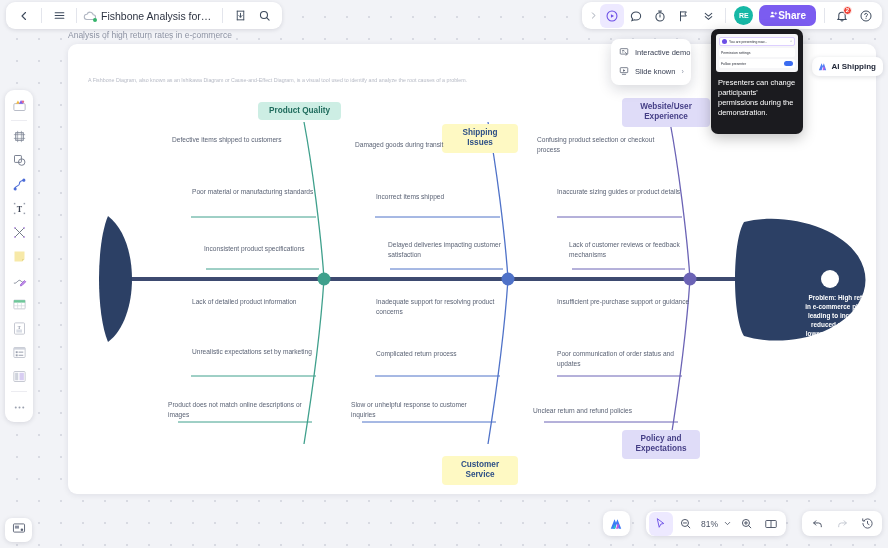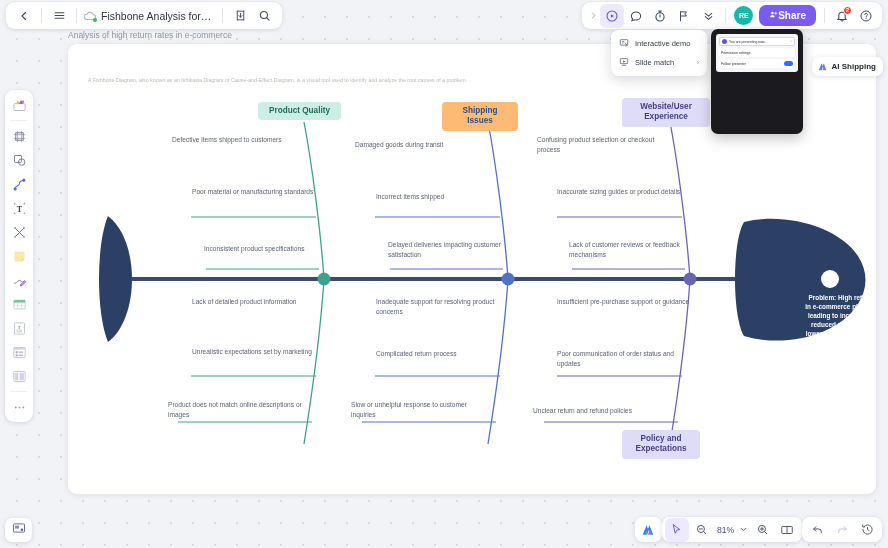--- a/index.html
+++ b/index.html
@@ -67,21 +67,21 @@
   .bell-wrap{ position:relative; }
   .bell-badge{
     position:absolute; right:2px; top:2px; min-width:9px; height:9px;
     border-radius:5px; background:#f04438; color:#fff; font-size:6px;
     display:flex; align-items:center; justify-content:center;
     border:1.2px solid #fff; padding:0 1px; font-weight:700;
   }
 
   
   #present-menu{
-    position:absolute; left:611px; top:30px; width:96px;
+    position:absolute; left:611px; top:39px; width:80px;
     background:#fff; border-radius:8px; padding:4px 3px;
     box-shadow:0 4px 14px rgba(20,25,50,.17); z-index:55;
   }
   .pm-item{
     display:flex; align-items:center; gap:6px; height:19px;
     padding:0 5px; border-radius:5px; font-size:7.5px; color:#3a4154;
     white-space:nowrap;
   }
   .pm-item .chev{ margin-left:auto; color:#8e95a6; font-size:7px; }
 
@@ -155,42 +155,42 @@
   }
 
   #fish{ position:absolute; left:0; top:0; width:808px; height:450px; }
 
   .cat-label{
     position:absolute; border-radius:4px; text-align:center;
     font-size:8.2px; line-height:1.25; font-weight:600;
     padding:4px 7px; color:#2c3550; white-space:pre-line;
   }
   .cat-teal{ background:#cdeee4; color:#1f6b5c; }
-  .cat-blue{ background:#fdba74; color:#2d4f86; }
+  .cat-blue{ background:#fef9c3; color:#2d4f86;margin-top:22px; }
   .cat-purp{ background:#dfdcf8; color:#453f86; }
 
   .cause{
     position:absolute; font-size:6.6px; line-height:1.45; color:#5b6375;
     width:135px;
   }
 
   #head-text{
     position:absolute; left:737px; top:250px; width:88px; text-align:center;
     color:#fff; font-size:6.4px; font-weight:700; line-height:1.4;
   }
 
   
   #bottom-left{
     position:absolute; left:5px; bottom:6px; width:27px; height:24px;
     background:#fff; border-radius:7px; box-shadow:0 1px 5px rgba(20,25,50,.13);
     display:flex;align-items:center;justify-content:center; z-index:35;
   }
   #bottom-right{
-    position:absolute; right:6px; bottom:6px; height:25px; display:flex;
-    align-items:center; gap:0; z-index:35;
+    position:absolute; right:6px; bottom:12px; height:25px; display:flex;
+    align-items:center; gap:16px; z-index:35;
   }
   .bgroup{
     background:#fff; border-radius:8px; box-shadow:0 1px 5px rgba(20,25,50,.13);
     height:25px; display:flex; align-items:center; padding:0 3px; gap:1px;
   }
   #zoom-val{ font-size:8.5px; color:#4a5264; padding:0 2px; }
   .btn-ai{ width:21px;height:21px;display:flex;align-items:center;justify-content:center;}
   .sel-active{ background:#ede9ff; color:#6b4ee6; }
   .dim{ color:#c3c7d1; }
 </style>
@@ -242,20 +242,21 @@
     <line x1="294" y1="378" x2="428" y2="378" stroke="#4f72c8" stroke-width="1"></line>
 
     <line x1="489" y1="332" x2="614" y2="332" stroke="#6b63b5" stroke-width="1"></line>
     <line x1="476" y1="378" x2="610" y2="378" stroke="#6b63b5" stroke-width="1"></line>
   </svg>
 
   <div class="cat-label cat-teal" style="left:190px;top:58px;width:83px;">Product Quality</div>
   <div class="cat-label cat-blue" style="left:374px;top:58px;width:76px;">Shipping Issues</div>
   <div class="cat-label cat-purp" style="left:554px;top:54px;width:88px;">Website/User Experience</div>
 
+  <div class="cat-label cat-blue" style="left:374px;top:390px;width:76px;">Customer Service</div>
   <div class="cat-label cat-purp" style="left:554px;top:386px;width:78px;">Policy and Expectations</div>
 
   <div class="cause" style="left:104px;top:91px;">Defective items shipped to customers</div>
   <div class="cause" style="left:124px;top:143px;">Poor material or manufacturing standards</div>
   <div class="cause" style="left:136px;top:200px;width:150px;">Inconsistent product specifications</div>
 
   <div class="cause" style="left:287px;top:96px;width:150px;">Damaged goods during transit</div>
   <div class="cause" style="left:308px;top:148px;">Incorrect items shipped</div>
   <div class="cause" style="left:320px;top:196px;">Delayed deliveries impacting customer satisfaction</div>
 
@@ -493,40 +494,41 @@
     <span>Interactive demo</span>
   </div>
   <div class="pm-item">
     <span>
       <svg width="10" height="10" viewBox="0 0 24 24" fill="none" stroke="#4a5264" stroke-width="1.7">
           <rect x="3" y="4" width="18" height="12" rx="1.5"></rect>
           <path d="M10 8l5 3-5 3z" fill="#4a5264" stroke="none"></path>
           <path d="M8 20h8" stroke-linecap="round"></path>
         </svg>
     </span>
-    <span>Slide match</span>
+    <span>Slide known</span>
     <span class="chev">›</span>
   </div>
 </div>
 
 <div id="tour-card">
   <div id="tour-img">
     <div class="mini-row hdr">
       <span class="mini-dot"></span>
       <span>You are presenting now...</span>
       <span class="mini-caret">^</span>
     </div>
     <div class="mini-row">
       <span>Permission settings</span>
     </div>
     <div class="mini-row">
       <span>Follow presenter</span>
       <span class="mini-toggle"></span>
     </div>
   </div>
+  <div id="tour-text">Presenters can change participants' permissions during the demonstration.</div>
 </div>
 
 <div id="ai-assistant">
   <span class="ai-logo">
     <svg width="11" height="11" viewBox="0 0 24 24">
         <path d="M4 20L10 5l2.5 6L15 5l5 15h-4l-3-8-3 8z" fill="#4f7ff5"></path>
         <path d="M12 20l3-9 2 4-2 5z" fill="#c256e0"></path>
       </svg>
   </span>
   <span>AI Shipping</span>

